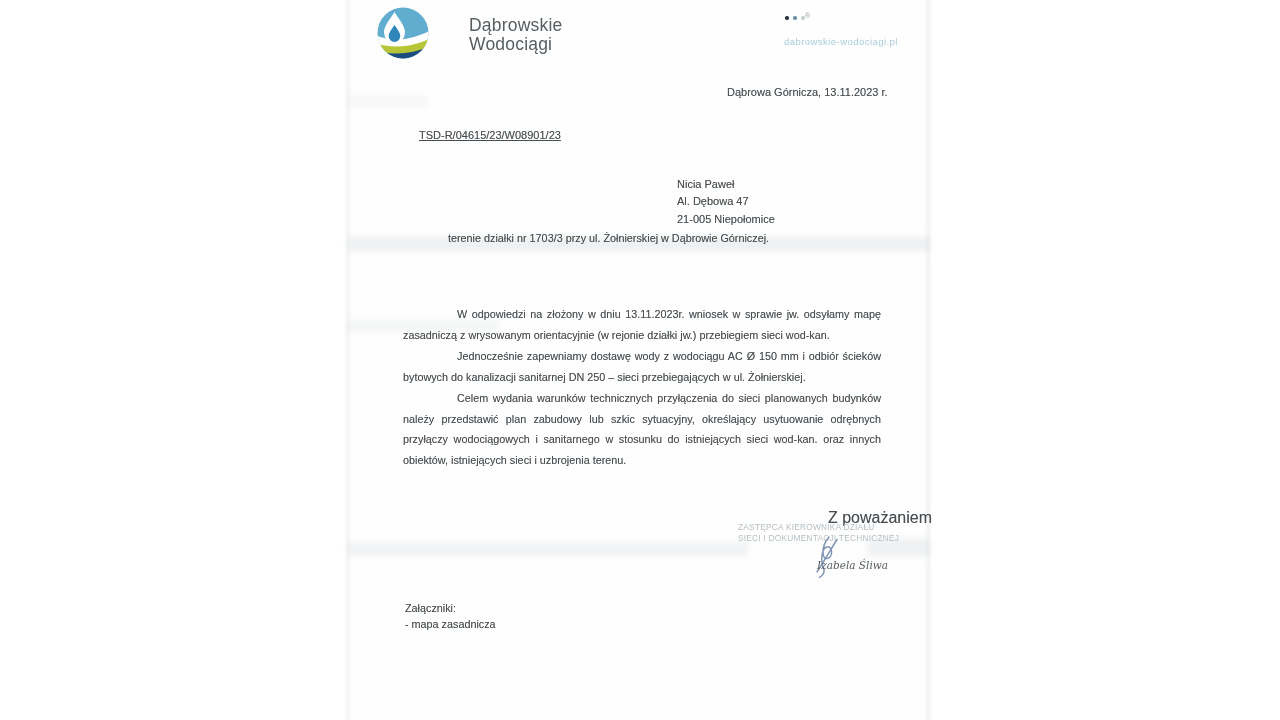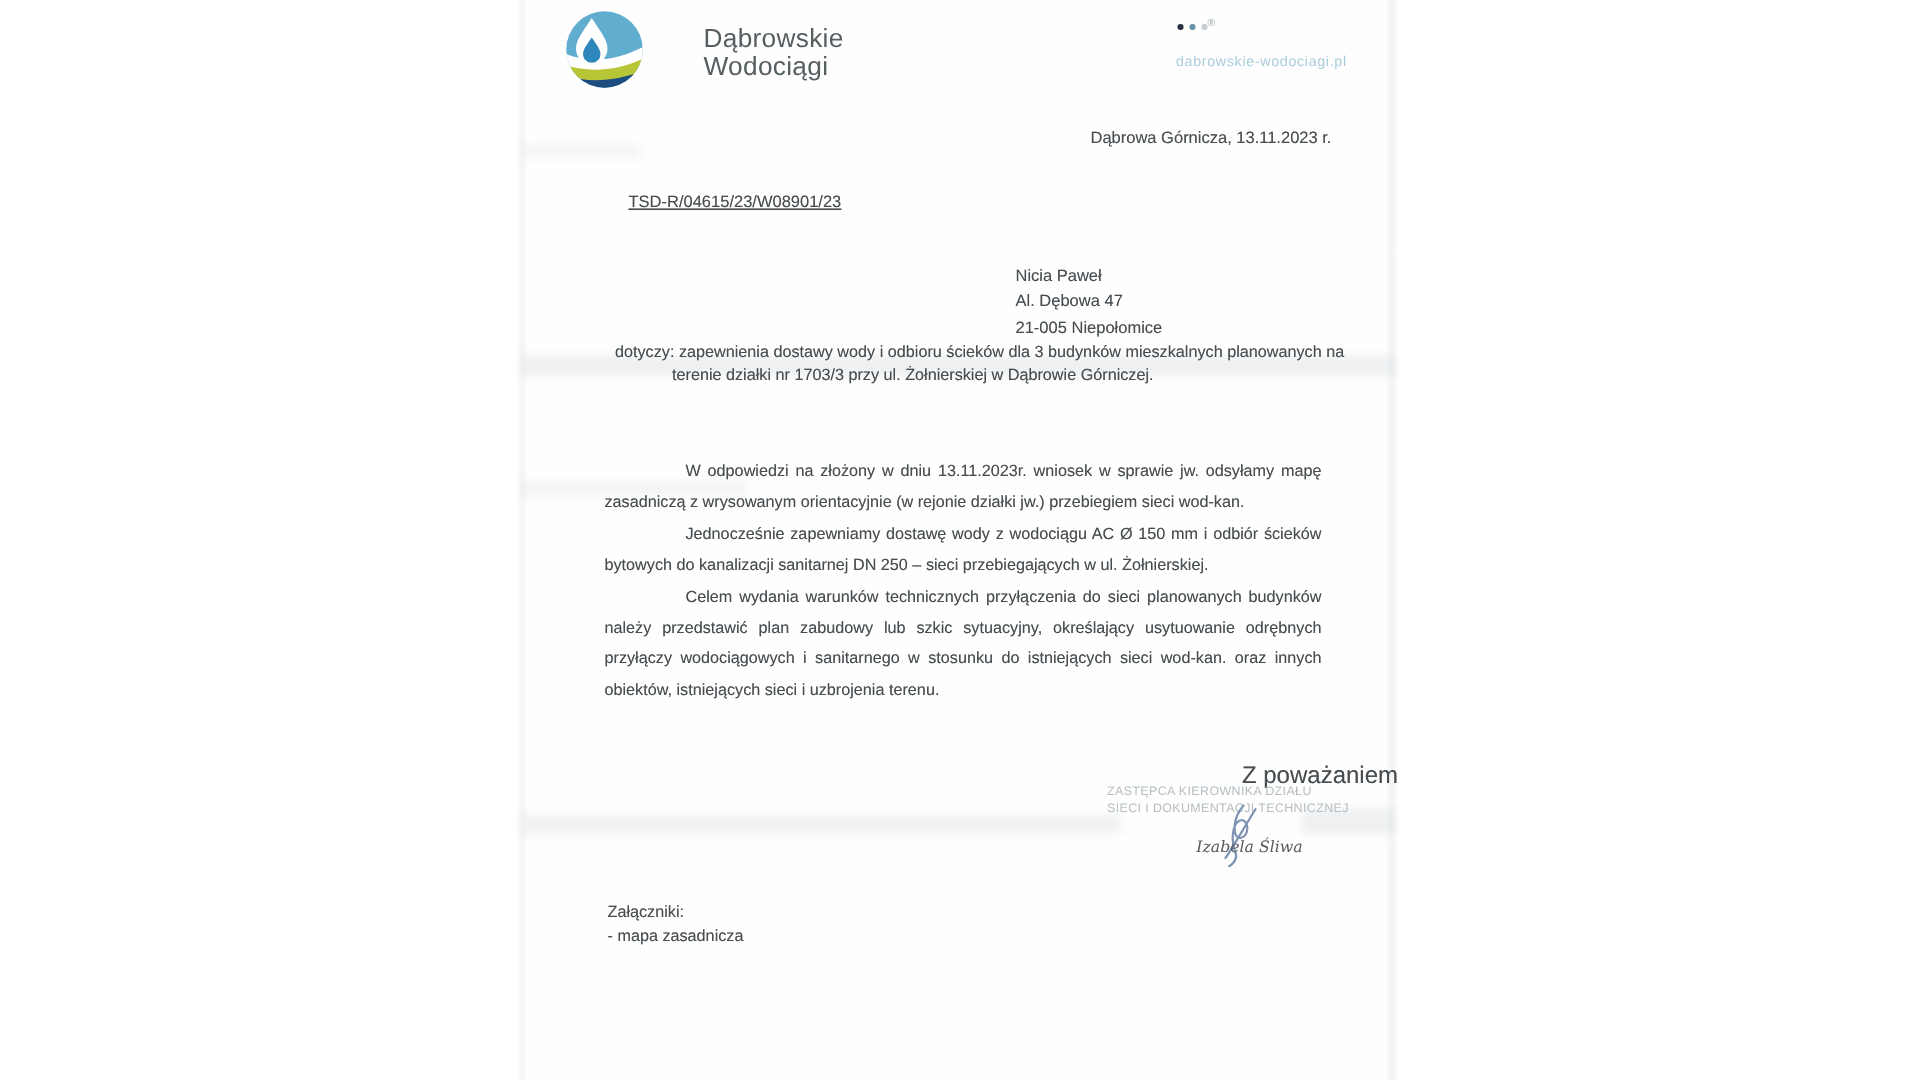--- a/index.html
+++ b/index.html
@@ -65,21 +65,21 @@
   .body-text p{margin:0;text-indent:54px;}
 
   .valediction{position:absolute;left:772px;top:509px;width:160px;text-align:right;font-size:16px;}
   .stamp{
     position:absolute;left:738px;top:522px;width:180px;text-align:left;
     font-size:8.3px;line-height:11px;letter-spacing:.25px;color:#b5bec3;
     font-weight:400;
   }
   .signature-svg{position:absolute;left:808px;top:534px;width:42px;height:44px;}
   .signature-name{
-    position:absolute;left:778px;top:559px;width:110px;text-align:center;
+    position:absolute;left:778px;top:559px;width:110px;text-align:right;
     font-family:"DejaVu Serif","Liberation Serif",serif;
     font-style:italic;font-size:10.5px;color:#565c5f;
   }
 
   .attachments{position:absolute;left:405px;top:601px;font-size:10.8px;line-height:15.5px;}
 </style>
 </head>
 <body>
 
 <div class="canvas">
@@ -126,21 +126,20 @@
   <div class="date-line scan-text">Dąbrowa Górnicza, 13.11.2023 r.</div>
   <div class="reference scan-text">TSD-R/04615/23/W08901/23</div>
 
   <div class="recipient scan-text">
     <div>Nicia Paweł</div>
     <div>Al. Dębowa 47</div>
     <div>21-005 Niepołomice</div>
   </div>
 
   <div class="subject scan-text">
-    <div class="line line-1">dotyczy: zapewnienia dostawy wody i odbioru ścieków dla 3 budynków mieszkalnych planowanych na</div>
     <div class="line line-2">terenie działki nr 1703/3 przy ul. Żołnierskiej w Dąbrowie Górniczej.</div>
   </div>
 
   <div class="body-text scan-text">
     <p>W odpowiedzi na złożony w dniu 13.11.2023r. wniosek w sprawie jw. odsyłamy mapę zasadniczą z wrysowanym orientacyjnie (w rejonie działki jw.) przebiegiem sieci wod-kan.</p>
     <p>Jednocześnie zapewniamy dostawę wody z wodociągu AC Ø 150 mm i odbiór ścieków bytowych do kanalizacji sanitarnej DN 250 – sieci przebiegających w ul. Żołnierskiej.</p>
     <p>Celem wydania warunków technicznych przyłączenia do sieci planowanych budynków należy przedstawić plan zabudowy lub szkic sytuacyjny, określający usytuowanie odrębnych przyłączy wodociągowych i sanitarnego w stosunku do istniejących sieci wod-kan. oraz innych obiektów, istniejących sieci i uzbrojenia terenu.</p>
   </div>
 
   <div class="valediction scan-text">Z poważaniem</div>

